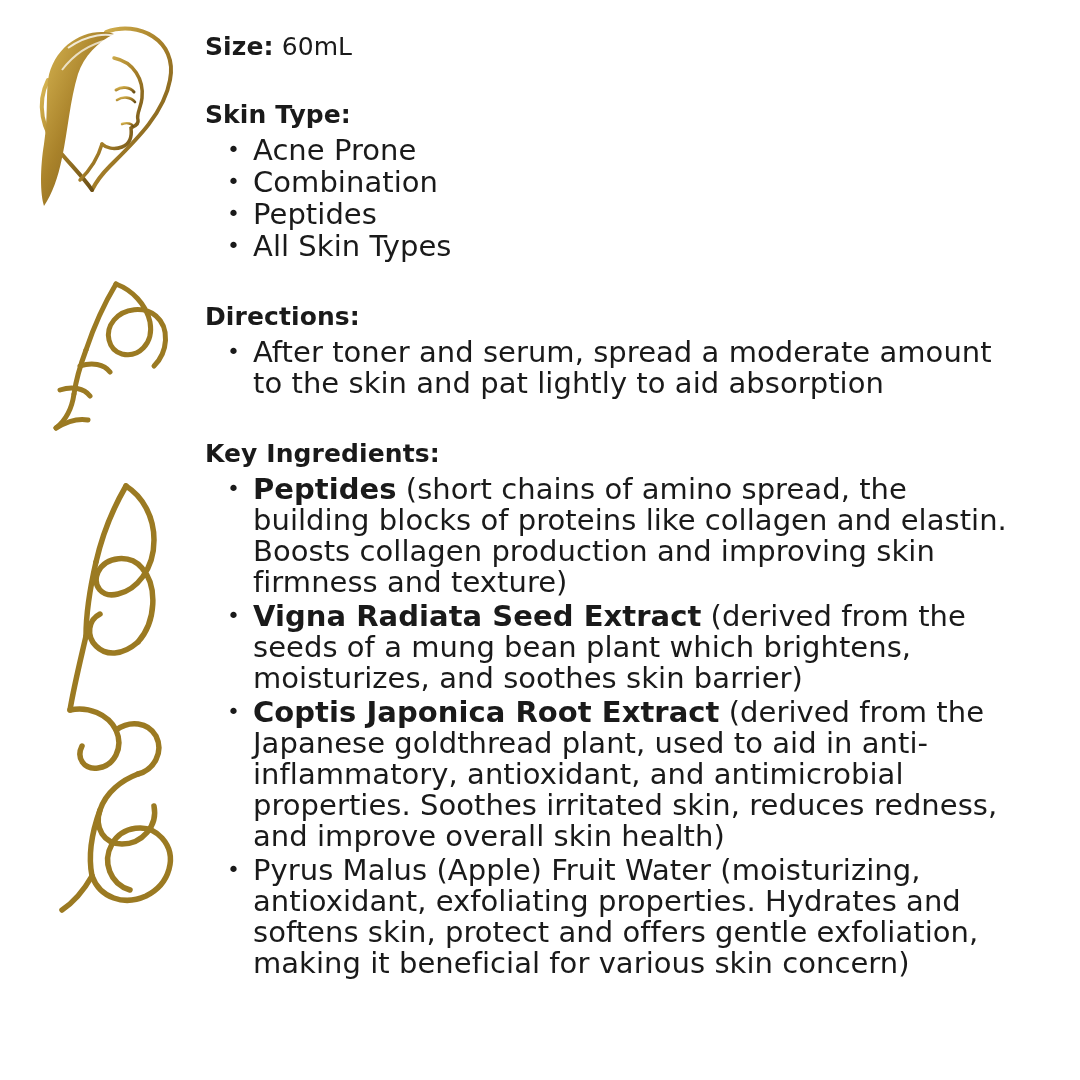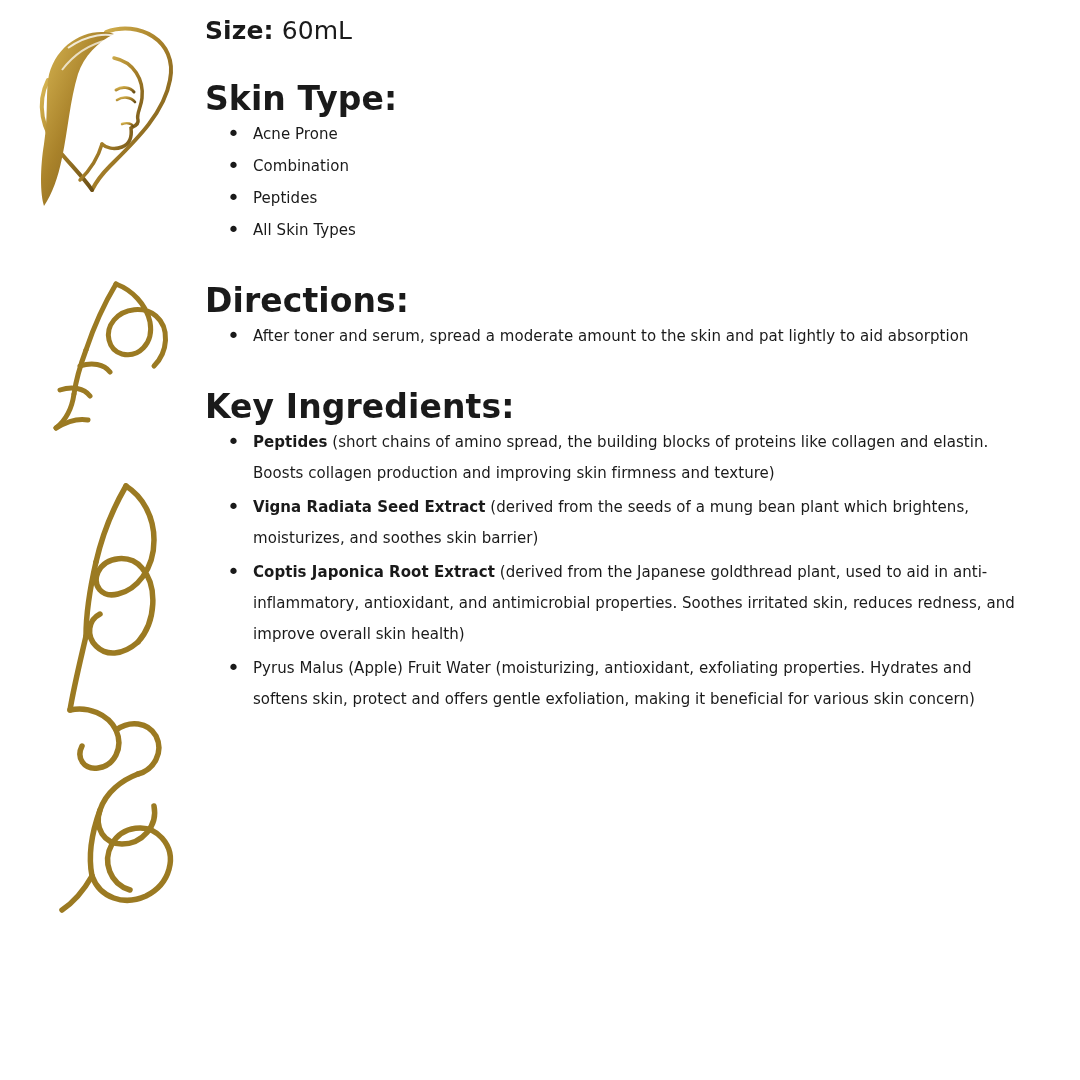--- a/index.html
+++ b/index.html
@@ -48,50 +48,51 @@
     top: 470px;
     width: 170px;
     height: 480px;
   }
 
   
   .content-col {
     flex: 1 1 auto;
     padding: 14px 52px 16px 0;
     box-sizing: border-box;
+    margin-top: 16px;
   }
 
   .section {
     margin-bottom: 6px;
   }
   .line-size {
     font-size: 25px;
     line-height: 34px;
     margin: 0 0 34px 0;
     font-weight: 400;
     letter-spacing: 0.1px;
   }
   .label {
     font-weight: 700;
   }
   .heading {
-    font-size: 33px;
+    font-size: 25px;
     line-height: 33px;
     font-weight: 700;
     margin: 0 0 4px 0;
     letter-spacing: 0.1px;
   }
   ul.list {
     list-style: none;
     margin: 0;
     padding: 0 0 0 22px;
   }
   ul.list > li {
     position: relative;
-    font-size: 15px;
+    font-size: 29px;
     line-height: 31px;
     padding-left: 26px;
     margin-bottom: 1px;
     letter-spacing: 0.05px;
   }
   ul.list > li::before {
     content: "\2022";
     position: absolute;
     left: 0;
     top: -1px;

